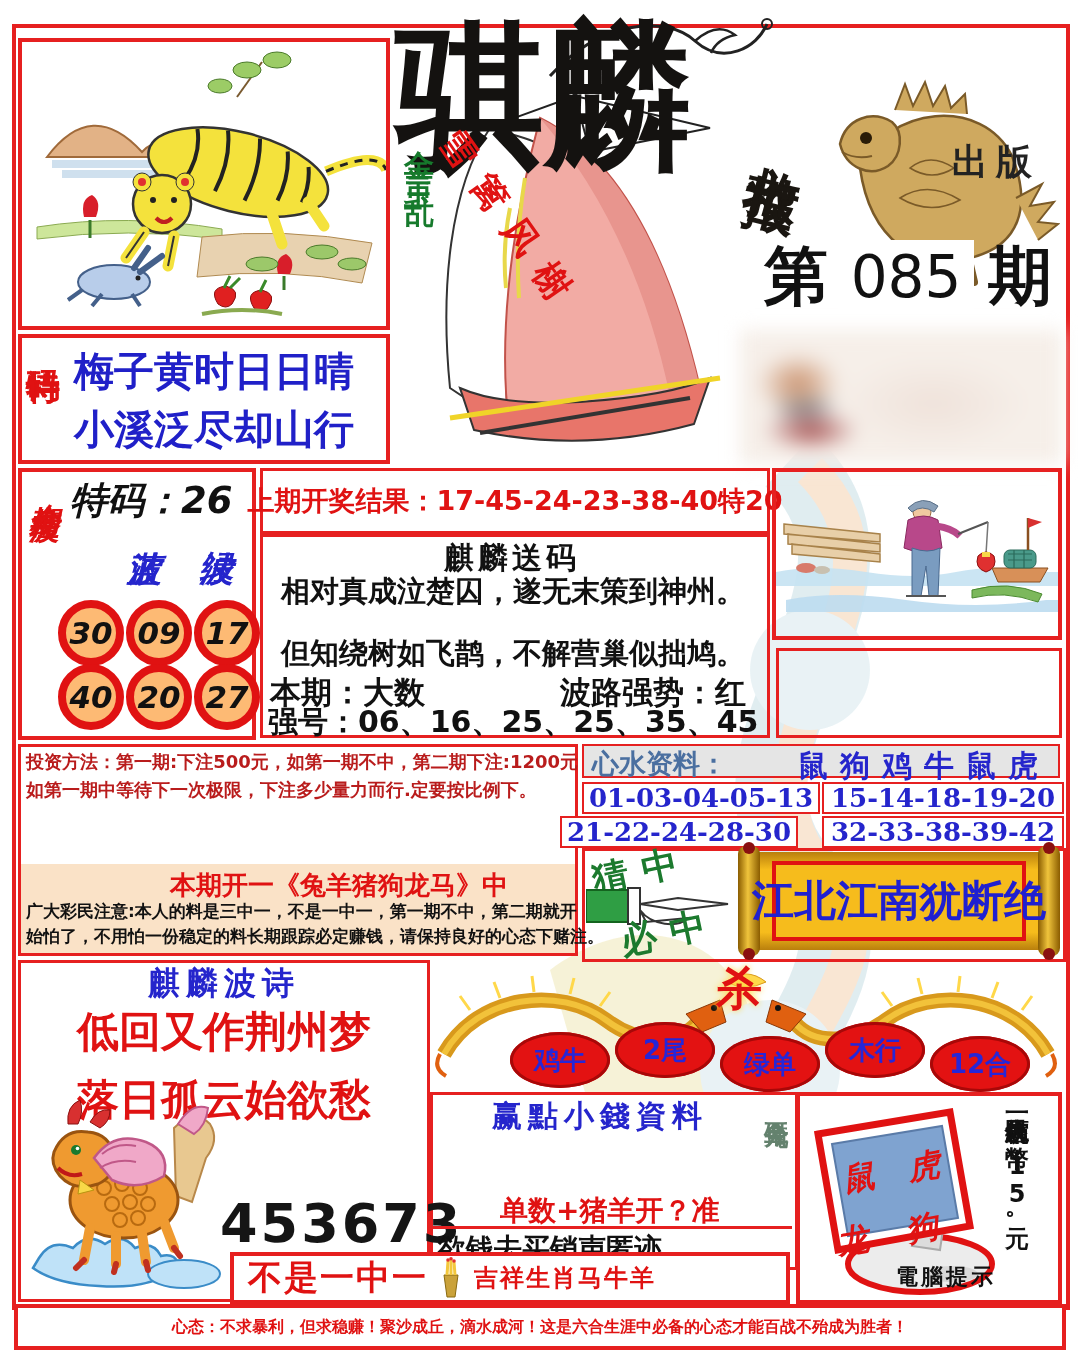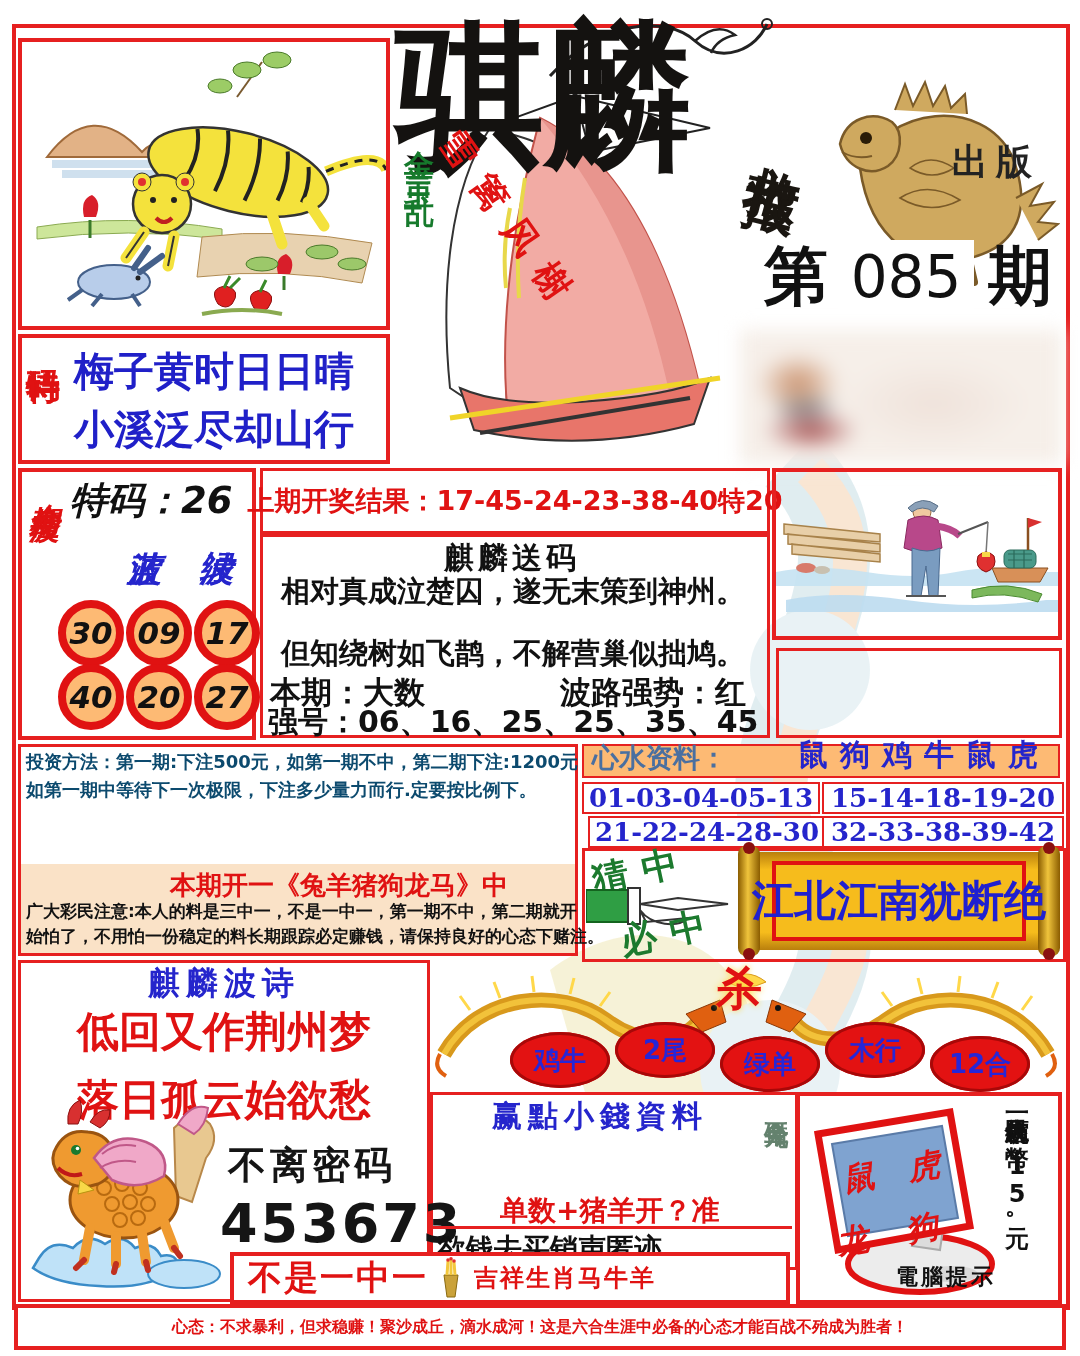--- a/index.html
+++ b/index.html
@@ -47,21 +47,21 @@
           background:#fdba74;font-size:31px;font-weight:bold;color:#111;}
 
   
   .result{left:260px;top:468px;width:504px;height:60px;font-size:27px;font-weight:bold;color:#e01212;z-index:2;}
   .song-title{top:538px;left:260px;width:504px;text-align:center;font-size:30px;font-weight:bold;color:#111;
               letter-spacing:4px;z-index:3;}
   .song-line{left:264px;width:498px;text-align:center;font-size:29px;font-weight:bold;color:#111;z-index:3;}
   .song-small{font-size:31px;font-weight:bold;color:#111;z-index:3;}
 
   
-  .inv-blue{left:26px;font-size:18px;font-weight:bold;color:#0c4a6e;z-index:3;}
+  .inv-blue{left:26px;font-size:18px;font-weight:bold;color:#b91c1c;z-index:3;}
   .inv-peach{left:21px;top:864px;width:554px;height:89px;background:rgba(250,223,194,0.92);z-index:2;}
   .inv-red{left:170px;top:868px;font-size:26px;font-weight:bold;color:#e01212;z-index:3;}
   .inv-blk{left:26px;font-size:17px;font-weight:bold;color:#111;z-index:3;}
 
   
   .xs-label{font-size:27px;font-weight:bold;color:#4a6fa0;font-family:"DejaVu Serif",serif;}
   .xs-zodiac{font-size:30px;font-weight:bold;color:#2525cc;letter-spacing:12px;}
   .xs-cell{position:absolute;border:2px solid #e62020;background:#fff;font-size:26px;font-weight:bold;
            color:#2525cc;font-family:"DejaVu Serif",serif;z-index:2;}
 
@@ -272,28 +272,28 @@
   <div class="rbox3" style="left:776px;top:648px;width:280px;height:84px;z-index:2;"></div>
 
   <div class="rbox3" style="left:18px;top:744px;width:554px;height:206px;background:rgba(255,255,255,0.55);z-index:2;"></div>
   <div class="inv-peach abs"></div>
   <div class="abs inv-blue nowrap" style="top:750px;">投资方法：第一期:下注500元，如第一期不中，第二期下注:1200元</div>
   <div class="abs inv-blue nowrap" style="top:778px;">如第一期中等待下一次极限，下注多少量力而行.定要按比例下。</div>
   <div class="abs inv-red nowrap">本期开一《兔羊猪狗龙马》中</div>
   <div class="abs inv-blk nowrap" style="top:900px;">广大彩民注意:本人的料是三中一，不是一中一，第一期不中，第二期就开</div>
   <div class="abs inv-blk nowrap" style="top:925px;">始怕了，不用怕一份稳定的料长期跟踪必定赚钱，请保持良好的心态下赌注。</div>
 
-  <div class="abs" style="left:582px;top:744px;width:478px;height:34px;border:2px solid #e62020;background:#fdba74;z-index:2;
-              display:flex;align-items:flex-end;justify-content:space-between;padding:0 8px;box-sizing:border-box;">
+  <div class="abs" style="left:582px;top:744px;width:478px;height:34px;border:2px solid #e62020;background:#e5e5e5;z-index:2;
+              display:flex;align-items:flex-start;justify-content:space-between;padding:0 8px;box-sizing:border-box;">
     <span class="xs-label nowrap">心水资料：</span>
     <span class="xs-zodiac nowrap">鼠狗鸡牛鼠虎</span>
   </div>
   <div class="xs-cell ctr" style="left:582px;top:782px;width:234px;height:28px;">01-03-04-05-13</div>
   <div class="xs-cell ctr" style="left:822px;top:782px;width:238px;height:28px;">15-14-18-19-20</div>
-  <div class="xs-cell ctr" style="left:588px;top:816px;width:234px;height:28px;text-align:right;">21-22-24-28-30</div>
+  <div class="xs-cell ctr" style="left:560px;top:816px;width:234px;height:28px;text-align:right;">21-22-24-28-30</div>
   <div class="xs-cell ctr" style="left:822px;top:816px;width:238px;height:28px;">32-33-38-39-42</div>
 
   <div class="rbox3" style="left:582px;top:848px;width:478px;height:108px;z-index:2;"></div>
   <div class="abs guess-txt nowrap" style="left:592px;top:846px;">猜中</div>
   <svg class="abs" style="left:586px;top:878px;z-index:3;" width="150" height="56" viewBox="0 0 150 56">
     <rect x="0" y="12" width="44" height="32" fill="#2f9e44" stroke="#14641f" stroke-width="2"></rect>
     <rect x="42" y="10" width="12" height="36" fill="#fff" stroke="#333" stroke-width="2"></rect>
     <path d="M54,26 L92,20 L142,26 L92,32 Z" fill="#fff" stroke="#333" stroke-width="2"></path>
     <path d="M54,32 C66,48 92,50 102,40 L60,44 Z" fill="#fff" stroke="#333" stroke-width="2"></path>
   </svg>
@@ -337,21 +337,20 @@
     <path d="M30,64 q10,-24 34,-20 q22,2 26,24 q2,20 -16,28 q-24,8 -38,-8 q-10,-12 -6,-24 Z" fill="#ef9a30" stroke="#9a5410" stroke-width="3"></path>
     <circle cx="52" cy="62" r="5" fill="#1a7a2e"></circle>
       <circle cx="53.5" cy="60.5" r="1.8" fill="#fff"></circle>
     <path d="M34,80 q10,10 24,6" fill="none" stroke="#c01818" stroke-width="4"></path>
     <path d="M44,36 q-2,-18 12,-24 q4,12 -2,24 Z" fill="#d83030" stroke="#8a1010"></path>
     <path d="M66,34 q8,-14 20,-12 q0,12 -10,18 Z" fill="#d83030" stroke="#8a1010"></path>
     <path d="M70,70 q20,-28 52,-16 q24,10 18,34 q-26,16 -52,4 Z" fill="#f0a8c8" stroke="#c05888" stroke-width="2.5"></path>
     <path d="M78,66 q14,-12 34,-8 M76,80 q16,-10 36,-6" fill="none" stroke="#c05888" stroke-width="2"></path>
     <path d="M56,92 l14,10 -16,4 Z" fill="#f8d848" stroke="#b89410"></path>
   </svg>
-  <div class="abs secret-label nowrap">不离密码</div>
   <div class="abs secret-code nowrap">453673</div>
 
   <svg class="abs" style="left:430px;top:958px;z-index:2;" width="632" height="134" viewBox="0 0 632 134">
     <path d="M14,96 C48,36 130,28 176,62 C208,86 248,88 268,64" fill="none" stroke="#d8991c" stroke-width="15"></path>
     <path d="M14,96 C48,36 130,28 176,62 C208,86 248,88 268,64" fill="none" stroke="#f2c23a" stroke-width="6"></path>
     <path d="M618,96 C584,36 502,28 456,62 C424,86 384,88 364,64" fill="none" stroke="#d8991c" stroke-width="15"></path>
     <path d="M618,96 C584,36 502,28 456,62 C424,86 384,88 364,64" fill="none" stroke="#f2c23a" stroke-width="6"></path>
     <g stroke="#ffd84a" stroke-width="3" fill="none">
       <path d="M40,52 l-10,-14 M70,40 l-6,-16 M104,34 l-2,-16 M140,36 l4,-16 M170,48 l10,-14"></path>
       <path d="M592,52 l10,-14 M562,40 l6,-16 M528,34 l2,-16 M492,36 l-4,-16 M462,48 l-10,-14"></path>

